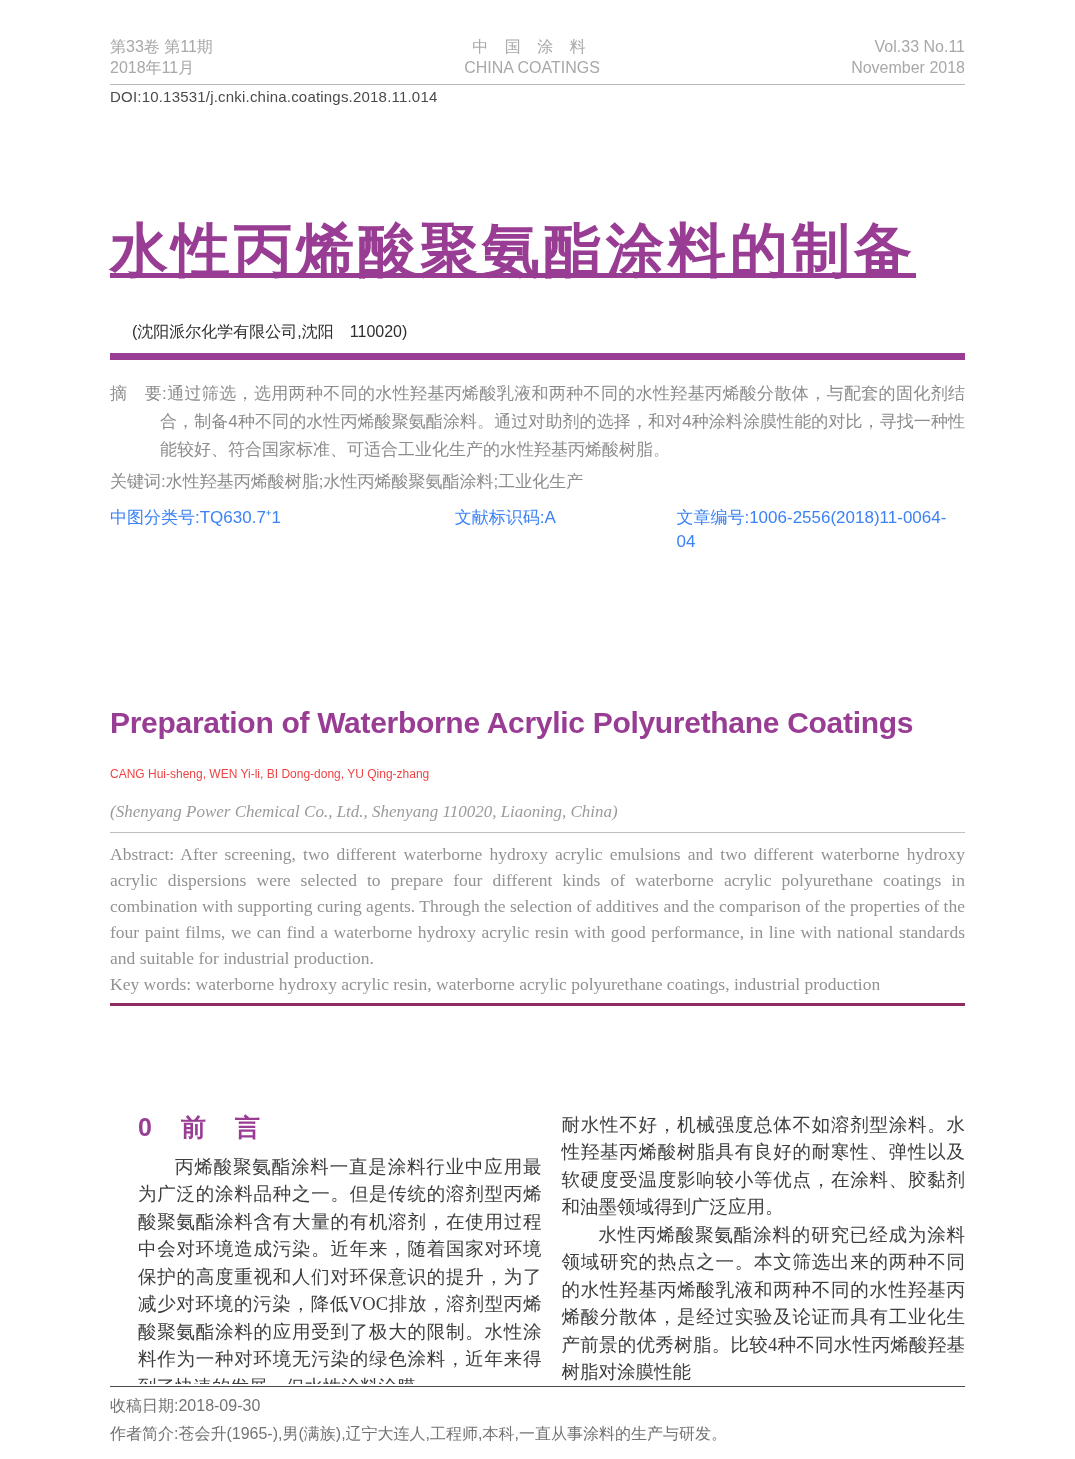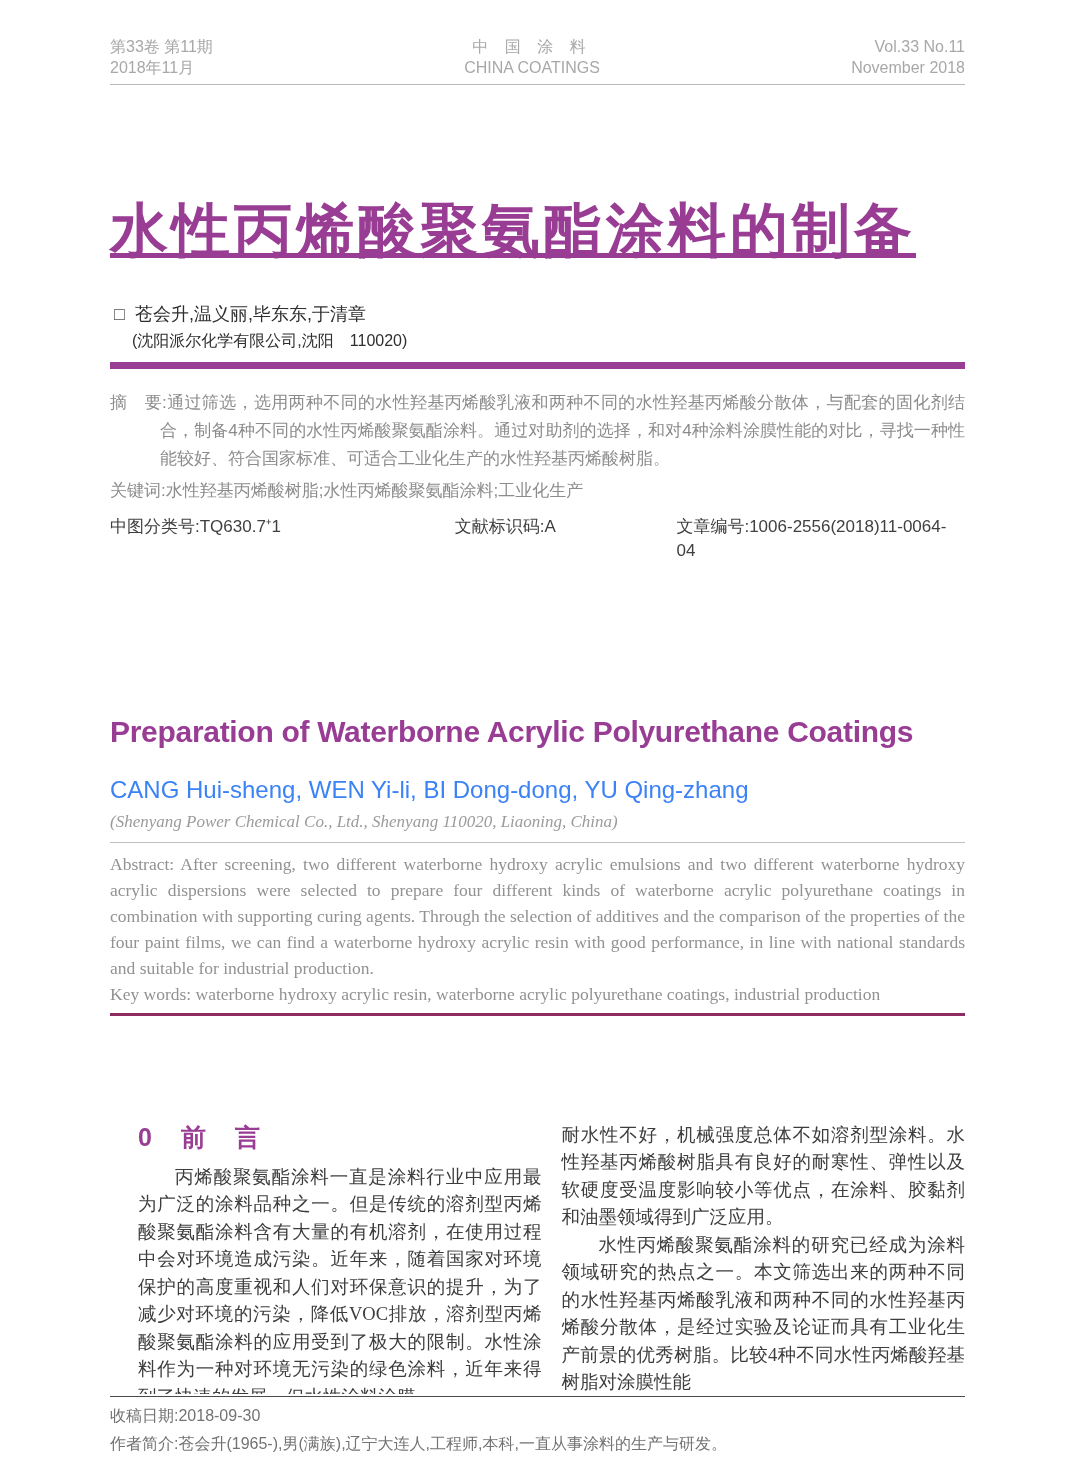--- a/index.html
+++ b/index.html
@@ -26,28 +26,28 @@
   .cn-title{margin-top:112px;font-size:58px;line-height:66px;font-weight:bold;
     color:#993d94;letter-spacing:4px;text-decoration:underline;}
   .authors-cn{margin-top:16px;font-size:18px;color:#2e2e2e;padding-left:4px;}
   .authors-cn .marker{margin-right:10px;color:#555;}
   .affil-cn{margin-top:5px;font-size:16px;color:#2e2e2e;padding-left:22px;}
   .bar-thick{height:7px;background:#993d94;margin-top:10px;}
   
   .abs-cn{margin:20px 0 0 0;font-size:17px;line-height:28px;color:#8c8c8c;
     padding-left:50px;text-indent:-50px;text-align:justify;}
   .kw-cn{margin:6px 0 0 0;font-size:17px;line-height:24px;color:#8c8c8c;}
-  .clc-row{display:flex;margin-top:12px;font-size:17px;color:#404040;line-height:24px;}
+  .clc-row{display:flex;margin-top:12px;font-size:17px;color:#3b82f6;line-height:24px;}
   .clc-row .c1{width:345px;}
   .clc-row .c2{width:222px;}
   
   .en-title{margin-top:150px;font-size:30px;line-height:38px;font-weight:bold;
     color:#993d94;letter-spacing:-0.3px;}
-  .en-authors{margin-top:22px;font-size:24px;color:#3b82f6;}
-  .en-affil{margin-top:8px;font-size:17px;color:#9b9b9b;
+  .en-authors{margin-top:22px;font-size:12px;color:#ef4444;}
+  .en-affil{margin-top:21px;font-size:17px;color:#9b9b9b;
     font-family:"Liberation Serif", serif;font-style:italic;}
   .en-rule{border:0;border-top:1px solid #c0c0c0;margin:10px 0 0 0;}
   .en-abs{margin:8px 0 0 0;font-size:17.5px;line-height:26px;color:#929292;
     font-family:"Liberation Serif", serif;text-align:justify;}
   .en-kw{margin:0;font-size:17.5px;line-height:26px;color:#929292;
     font-family:"Liberation Serif", serif;}
   .bar-thin{height:3px;background:#8e2b60;margin-top:6px;}
   
   .columns{display:flex;gap:20px;margin-top:106px;max-height:272px;overflow:hidden;margin-left:28px;}
   .col{flex:1 1 0;min-width:0;}
@@ -74,25 +74,23 @@
     <div class="cell center">
       <div class="jname-cn">中 国 涂 料</div>
       <div>CHINA COATINGS</div>
     </div>
     <div class="cell right">
       <div>Vol.33  No.11</div>
       <div>November  2018</div>
     </div>
   </div>
   <hr class="header-rule">
+  <div class="doi">DOI:10.13531/j.cnki.china.coatings.2018.11.014</div>
 
   <h1 class="cn-title">水性丙烯酸聚氨酯涂料的制备</h1>
-  <div class="authors-cn">
-    <span class="marker">□</span><span>苍会升,温义丽,毕东东,于清章</span>
-  </div>
   <div class="affil-cn">(沈阳派尔化学有限公司,沈阳　110020)</div>
   <div class="bar-thick"></div>
 
   <p class="abs-cn"><span>摘　要:</span><span>通过筛选，选用两种不同的水性羟基丙烯酸乳液和两种不同的水性羟基丙烯酸分散体，与配套的固化剂结合，制备4种不同的水性丙烯酸聚氨酯涂料。通过对助剂的选择，和对4种涂料涂膜性能的对比，寻找一种性能较好、符合国家标准、可适合工业化生产的水性羟基丙烯酸树脂。</span></p>
   <p class="kw-cn">关键词:水性羟基丙烯酸树脂;水性丙烯酸聚氨酯涂料;工业化生产</p>
   <div class="clc-row">
     <span class="c1">中图分类号:TQ630.7⁺1</span>
     <span class="c2">文献标识码:A</span>
     <span class="c3">文章编号:1006-2556(2018)11-0064-04</span>
   </div>

